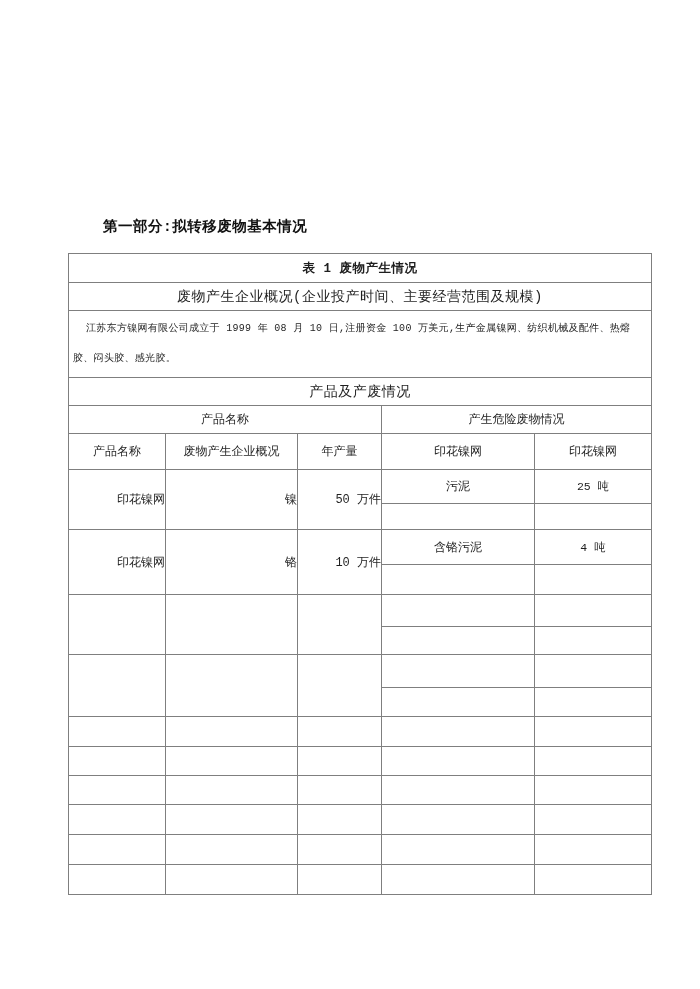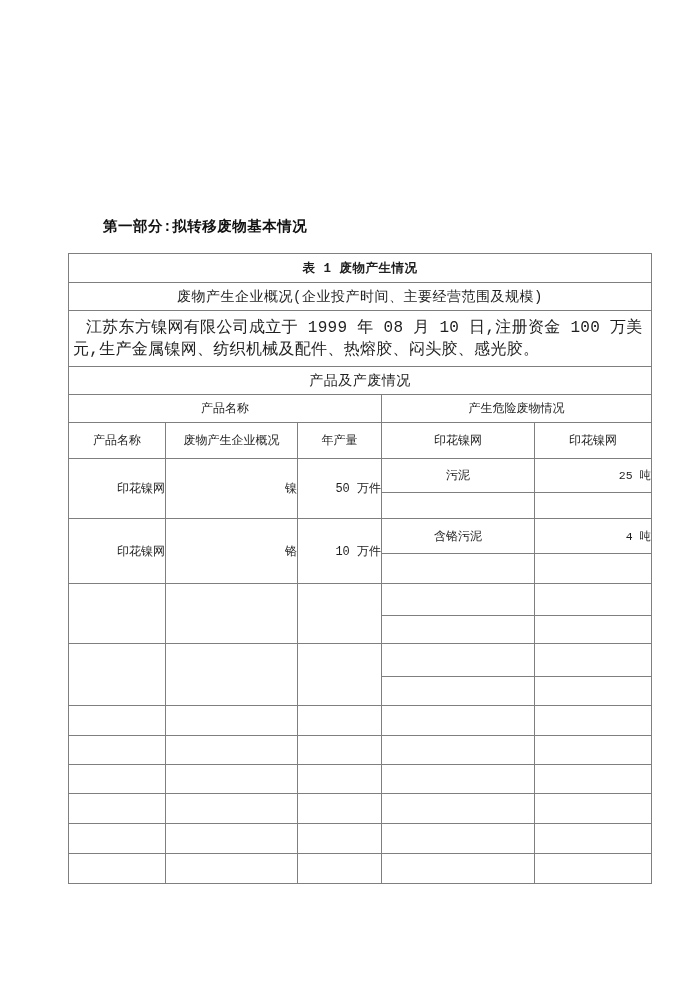--- a/index.html
+++ b/index.html
@@ -32,29 +32,29 @@
     border:1px solid #7f7f7f;
     padding:0;
     vertical-align:middle;
     overflow:hidden;
   }
   .center{text-align:center;}
   .bold{font-weight:bold;letter-spacing:0.5px;}
   .title-cell{font-size:12.5px;}
   .label-cell{font-size:14px;letter-spacing:0.5px;}
   .para-cell{
-    font-size:16px;
-    line-height:22px;
+    font-size:10px;
+    line-height:30px;
     padding:3px 5px 3px 4px !important;
     text-indent:13px;
     vertical-align:middle;
     letter-spacing:0.3px;
   }
   .left-pad{text-align:right;padding-left:12px !important;}
-  .amount{font-size:11.5px;text-align:right;}
+  .amount{font-size:11.5px;}
   
   .h29{height:29px;} .h28{height:28px;} .h56{height:56px;} .h36{height:36px;}
   .h34{height:34px;} .h26{height:26px;} .h35{height:35px;} .h30{height:30px;}
   .h32{height:32px;} .h33{height:33px;}
 </style>
 </head>
 <body>
 
 <div class="page">
 

